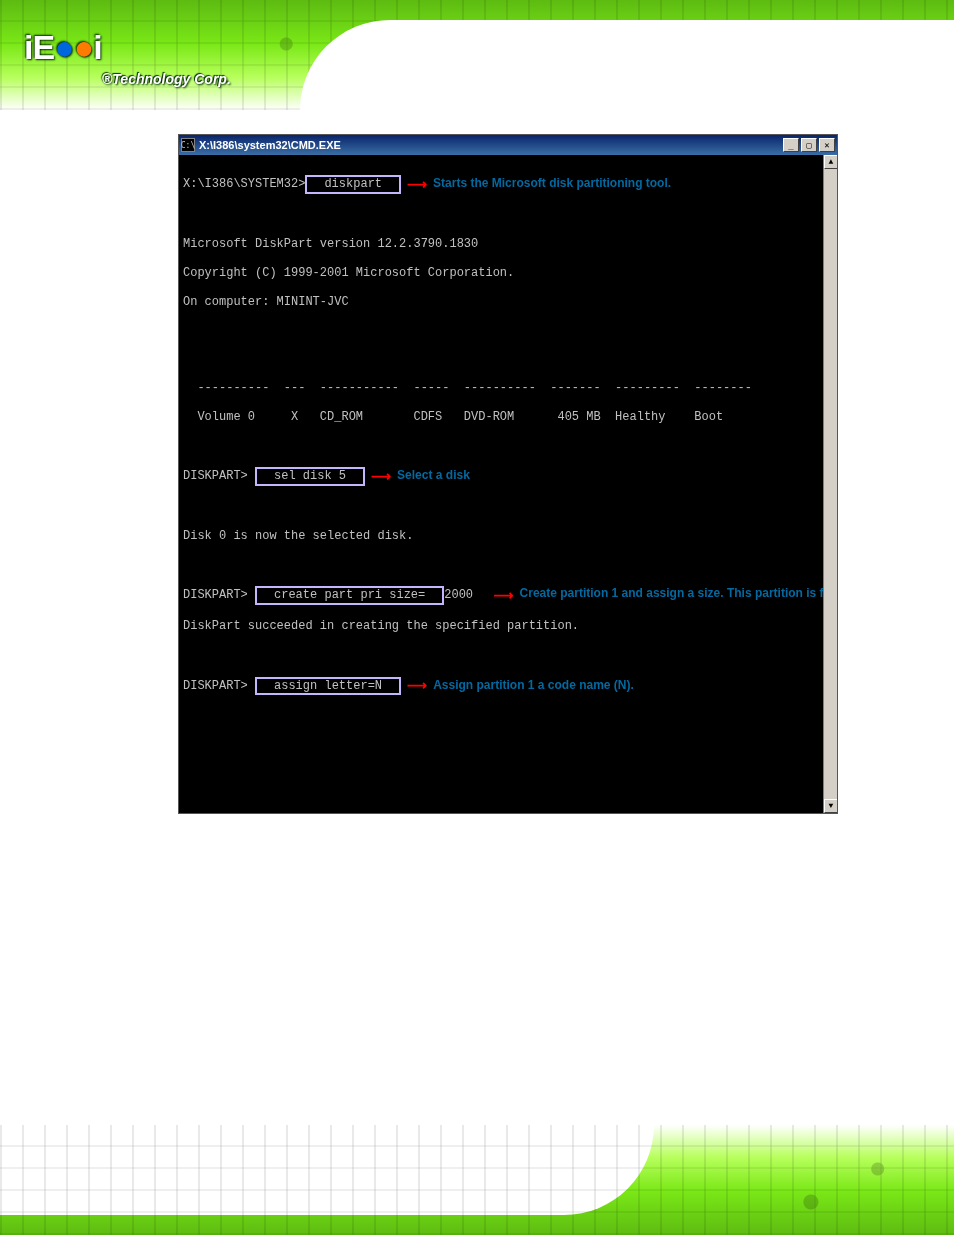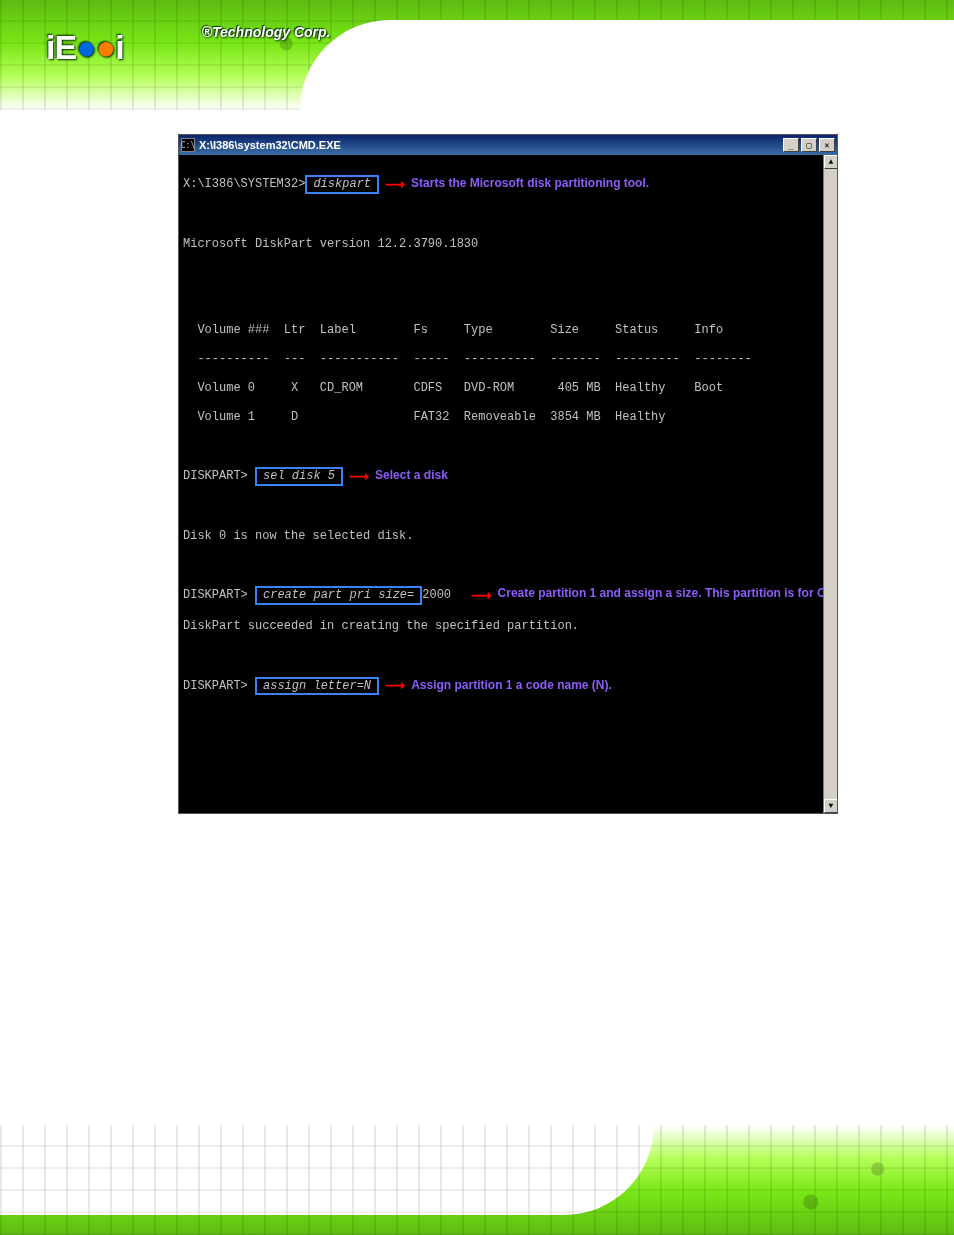--- a/index.html
+++ b/index.html
@@ -30,23 +30,24 @@
   }
   .header-curve {
     position: absolute;
     top: 20px; left: 300px;
     width: 700px; height: 90px;
     background: #fff;
     border-top-left-radius: 90px 90px;
   }
   .logo {
     position: absolute;
-    top: 28px; left: 46px;
-    display: flex; flex-direction: row;
+    top: 28px; left: 24px;
+    display: flex; flex-direction: column;
     z-index: 2;
+    gap: 8px;
   }
   .logo-main {
     font-size: 34px; font-weight: 900;
     color: #fff;
     text-shadow: 1px 1px 2px #002b00, -1px -1px 2px #002b00;
     letter-spacing: -1px;
     font-family: Arial Black, Arial, sans-serif;
   }
   .logo-dot1 { color: #0066dd; }
   .logo-dot2 { color: #ff7a00; }
@@ -150,27 +151,26 @@
     background: #d4d0c8;
     border: 1px solid #fff;
     border-right-color: #404040; border-bottom-color: #404040;
     font-size: 8px; text-align: center; line-height: 12px;
     color: #000;
   }
   .scroll-v .arrow.up { top: 0; }
   .scroll-v .arrow.down { bottom: 0; }
 
   .hl {
-    border: 2px solid #3b82f6;
-    padding: 0 6px;
+    border: 2px solid #c4b5fd;
+    padding: 0 17px;
     display: inline-block;
-    font-style: italic;
   }
   .annot {
-    color: #8b5cf6;
+    color: #0369a1;
     font-family: Arial, sans-serif;
     font-size: 12px;
     font-weight: bold;
     display: inline-block;
     white-space: normal;
   }
   .arrow-r {
     color: #ff0000;
     font-family: Arial, sans-serif;
     font-size: 14px;
@@ -202,26 +202,26 @@
     <span class="win-controls">
       <span class="win-btn">_</span>
       <span class="win-btn">▢</span>
       <span class="win-btn">✕</span>
     </span>
   </div>
   <div class="cmd-body">
 <span class="term-line"><span>X:\I386\SYSTEM32&gt;</span><span class="hl">diskpart</span><span class="arrow-r">⟶</span><span class="annot">Starts the Microsoft disk partitioning tool.</span></span>
 <span class="term-line"> </span>
 <span class="term-line">Microsoft DiskPart version 12.2.3790.1830</span>
-<span class="term-line"> </span>
-<span class="term-line"> </span>
-<span class="term-line">  Volume ###  Ltr  Label        Fs     Type        Size     Status     Info</span>
+<span class="term-line">Copyright (C) 1999-2001 Microsoft Corporation.</span>
+<span class="term-line">On computer: MININT-JVC</span>
+<span class="term-line"> </span>
+<span class="term-line"> </span>
 <span class="term-line">  ----------  ---  -----------  -----  ----------  -------  ---------  --------</span>
 <span class="term-line">  Volume 0     X   CD_ROM       CDFS   DVD-ROM      405 MB  Healthy    Boot</span>
-<span class="term-line">  Volume 1     D                FAT32  Removeable  3854 MB  Healthy</span>
 <span class="term-line"> </span>
 <span class="term-line"><span>DISKPART&gt; </span><span class="hl">sel disk 5</span><span class="arrow-r">⟶</span><span class="annot">Select a disk</span></span>
 <span class="term-line"> </span>
 <span class="term-line">Disk 0 is now the selected disk.</span>
 <span class="term-line"> </span>
 <span class="term-line"><span>DISKPART&gt; </span><span class="hl"><span>create part pri size=</span></span><span>2000</span>  <span class="arrow-r">⟶</span><span class="annot" style="vertical-align:top;">Create partition 1 and assign a size.
 This partition is for OS installation.</span></span>
 <span class="term-line">DiskPart succeeded in creating the specified partition.</span>
 <span class="term-line"> </span>
 <span class="term-line"><span>DISKPART&gt; </span><span class="hl">assign letter=N</span><span class="arrow-r">⟶</span><span class="annot">Assign partition 1 a code name (N).</span></span>

